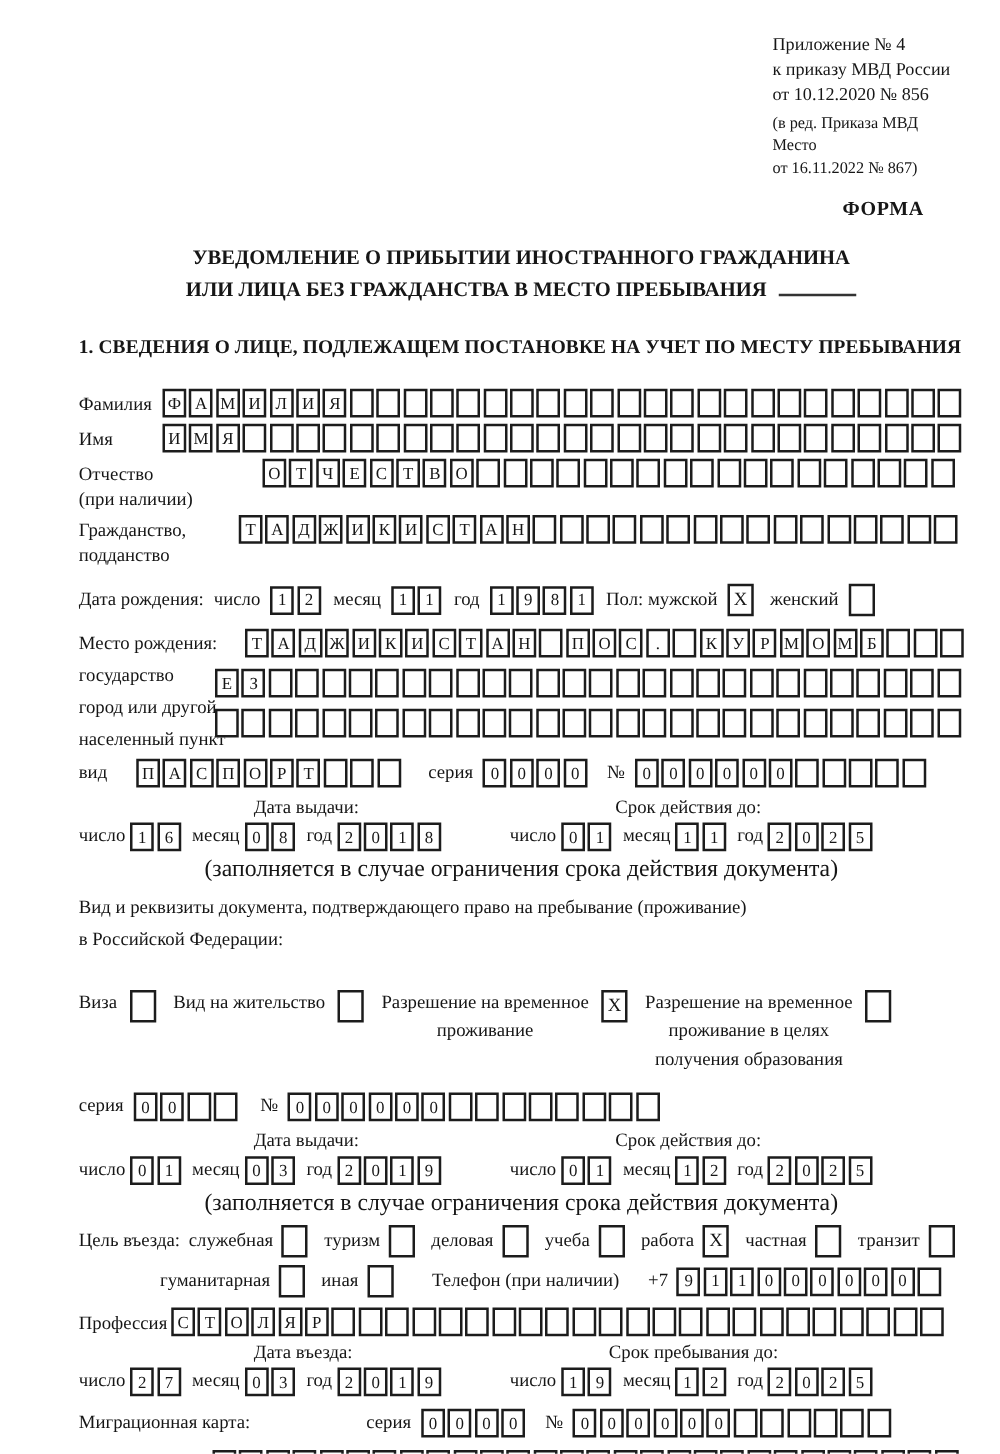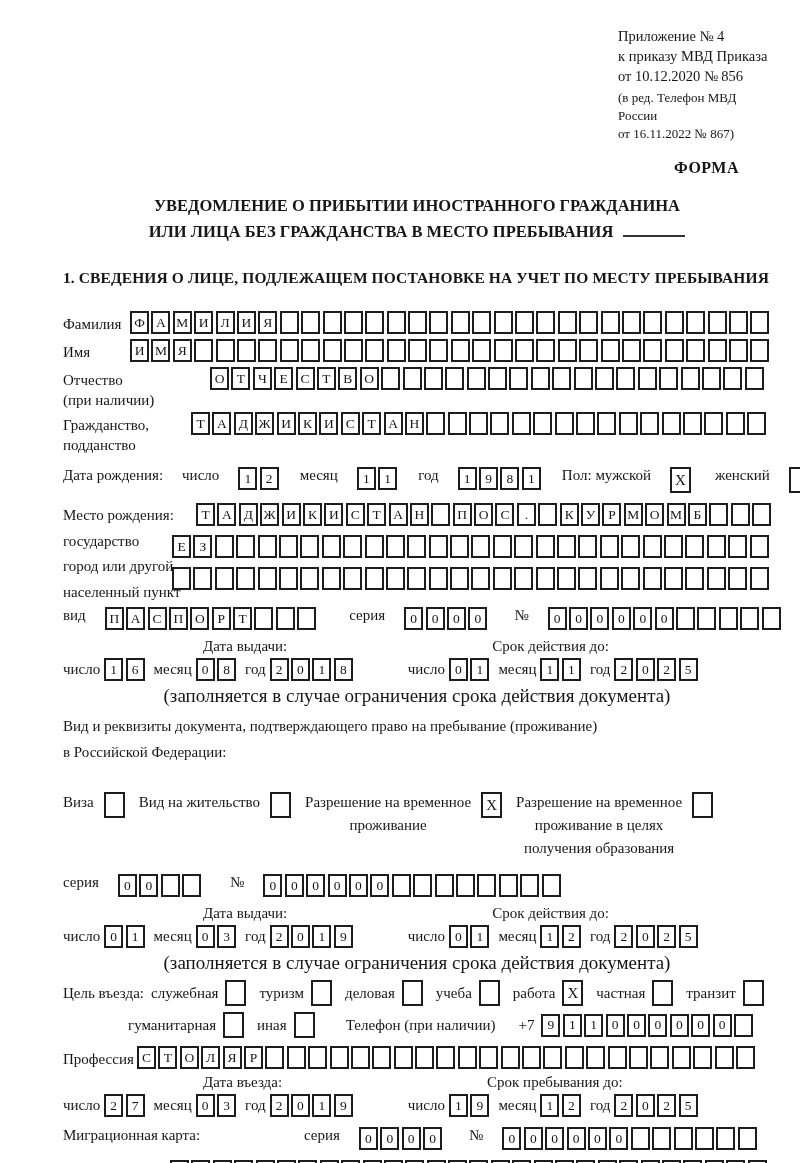--- a/index.html
+++ b/index.html
@@ -23,21 +23,21 @@
   .wlab1{width:67px}.wlab2{width:147px}.wlab3{width:128px}.wlab4{width:109px}.wlab5{width:74px}
   .boxrow{display:flex;gap:2.4px;flex:none;}
   .cell{box-sizing:border-box;flex:none;width:19px;height:23px;border:2px solid #1c1c1c;
         display:inline-flex;align-items:center;justify-content:center;
         font-size:13.5px;line-height:1;background:#fff;}
   .checkbox{box-sizing:border-box;flex:none;width:21px;height:26px;border:2px solid #1c1c1c;
         display:inline-flex;align-items:center;justify-content:center;font-size:15px;background:#fff;}
   .mb0{margin-bottom:2px}
 
   
-  .inline-row{display:flex;align-items:flex-start;margin-top:12px;margin-bottom:10px;gap:11px;}
+  .inline-row{display:flex;align-items:center;margin-top:12px;margin-bottom:10px;}
   .inline-row .t{font-size:15px;margin-right:8px;white-space:nowrap;}
   .inline-row .boxrow{margin-right:10px;}
 
   .bp-block{display:flex;align-items:flex-start;margin-top:2px;}
   .bp-labels div{font-size:15px;line-height:25.5px;white-space:nowrap;}
   .bp-rows .boxrow{margin-bottom:9px;}
   .indent24{margin-left:24px;}
 
   .center-bold{text-align:center;font-weight:bold;font-size:15px;margin:2px 0 6px 0;}
 
@@ -71,24 +71,24 @@
   .legal-labels div{font-size:15px;line-height:25px;white-space:nowrap;}
   .legal-rows .boxrow{margin-bottom:10px;}
 </style>
 </head>
 <body>
 
 <div class="page">
 
   <div class="appendix">
     <div>Приложение № 4</div>
-    <div>к приказу МВД Приказа</div>
+    <div>к приказу МВД России</div>
     <div>от 10.12.2020 № 856</div>
     <div class="note">
-      <div>(в ред. Телефон МВД России</div>
+      <div>(в ред. Приказа МВД Место</div>
       <div>от 16.11.2022 № 867)</div>
     </div>
   </div>
 
   <div class="forma">ФОРМА</div>
 
   <div class="title">
     <div>УВЕДОМЛЕНИЕ О ПРИБЫТИИ ИНОСТРАННОГО ГРАЖДАНИНА</div>
     <div><span>ИЛИ ЛИЦА БЕЗ ГРАЖДАНСТВА В МЕСТО ПРЕБЫВАНИЯ</span><span class="blank-line"></span></div>
   </div>

